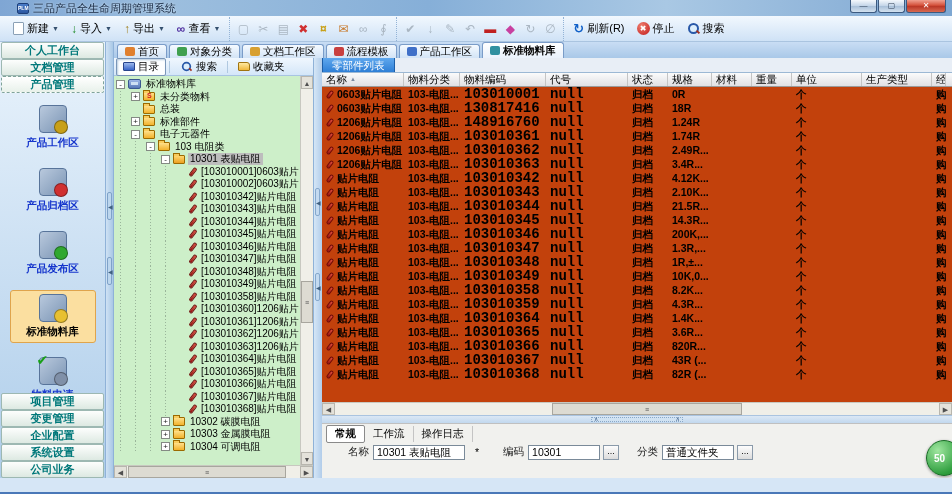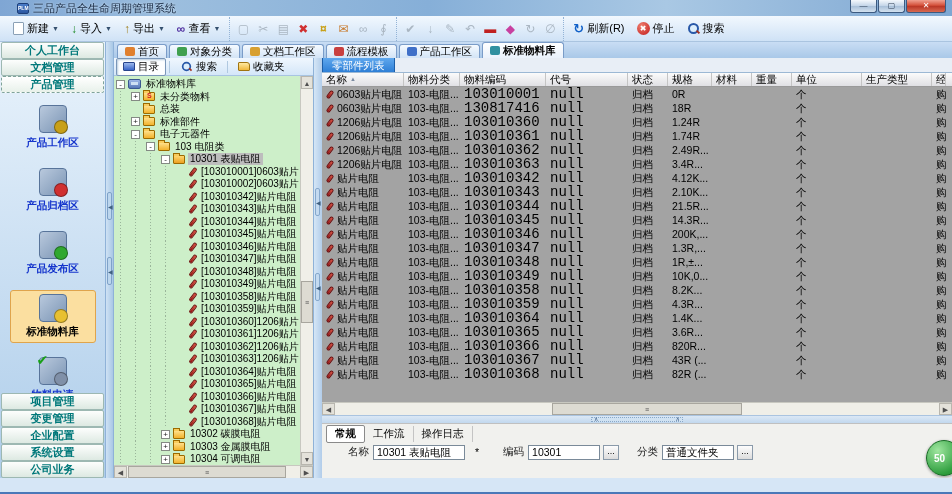--- a/index.html
+++ b/index.html
@@ -109,21 +109,21 @@
   .vsplit2 { width:8px; background:linear-gradient(90deg,#d5e6f6,#b2cdea); position:relative; }
   .vsplit2 .h { position:absolute; left:1px; width:5px; height:28px; background:#c4daf0; border:1px solid #86a8cc; border-radius:2px; color:#406080; font-size:6px; line-height:28px; text-align:center; }
 
   
   .rightpanel { flex:1; display:flex; flex-direction:column; overflow:hidden; position:relative; background:#eef3f9; }
   .partsband { height:15px; background:#e8eef6; border-bottom:1px solid #9cb8d4; display:flex; align-items:flex-end; }
   .parts-tab { height:15px; line-height:15px; padding:0 9px; background:linear-gradient(#5fa8ee,#2e7fd6); color:#fff; font-size:10.5px; border:1px solid #1c5ea8; border-bottom:none; }
   .thead { height:14px; display:flex; background:linear-gradient(#fbfbfb,#e0e0e4); border-bottom:1px solid #9a9a9a; font-size:10.5px; }
   .th { border-right:1px solid #c4c4c4; padding:0 0 0 4px; line-height:13px; white-space:nowrap; overflow:hidden; display:flex; align-items:center; gap:3px; }
   .th .sort { font-size:6px; color:#7a8aa0; }
-  .tbody { height:315px; background:#a3a3a3; overflow:hidden; }
+  .tbody { height:315px; background:#c2410c; overflow:hidden;font-weight:bold; }
   .trow { height:14px; display:flex; font-size:10.5px; }
   .td { padding-left:4px; line-height:14px; white-space:nowrap; overflow:hidden; display:flex; align-items:center; }
   .td .i-res { height:9px; margin:0 5px 0 2px; }
   .mono { font-family:"Liberation Mono","DejaVu Sans Mono",monospace; font-size:14px; }
 
   .hsplit { height:8px; background:linear-gradient(#dbe8f5,#c2d8ee); border-top:1px solid #aac4e0; display:flex; justify-content:center; align-items:center; }
   .hsplit .bar { width:92px; height:5px; border:1px dotted #8aa8c8; background:#d0e2f2; color:#40608a; font-size:6px; line-height:3px; display:flex; justify-content:space-between; padding:0 2px; }
 
   
   .props { flex:1; background:#f1f1ee; border-top:1px solid #c0c0c0; padding-top:2px; }
@@ -449,29 +449,20 @@
                   <span class="ticon i-res"></span>
                   <span class="tlabel">[103010358]贴片电阻</span>
                 </div>
                 <div class="tnode">
                   <span class="g"></span>
                   <span class="g"></span>
                   <span class="g"></span>
                   <span class="g"></span>
                   <span class="tg none">+</span>
                   <span class="ticon i-res"></span>
-                  <span class="tlabel">[103010359]贴片电阻</span>
-                </div>
-                <div class="tnode">
-                  <span class="g"></span>
-                  <span class="g"></span>
-                  <span class="g"></span>
-                  <span class="g"></span>
-                  <span class="tg none">+</span>
-                  <span class="ticon i-res"></span>
                   <span class="tlabel">[103010360]1206贴片电阻</span>
                 </div>
                 <div class="tnode">
                   <span class="g"></span>
                   <span class="g"></span>
                   <span class="g"></span>
                   <span class="g"></span>
                   <span class="tg none">+</span>
                   <span class="ticon i-res"></span>
                   <span class="tlabel">[103010361]1206贴片电阻</span>
@@ -697,21 +688,21 @@
               </div>
               <div class="trow">
                 <div class="td" style="width: 82px;">
                   <span class="ticon i-res"></span>
                   <span>1206贴片电阻</span>
                 </div>
                 <div class="td" style="width: 56px;">
                   <span>103-电阻...</span>
                 </div>
                 <div class="td mono" style="width: 86px;">
-                  <span>103010360</span>
+                  <span>148916760</span>
                 </div>
                 <div class="td mono" style="width: 82px;">
                   <span>null</span>
                 </div>
                 <div class="td" style="width: 40px;">
                   <span>归档</span>
                 </div>
                 <div class="td" style="width: 44px;">
                   <span>1.24R</span>
                 </div>

